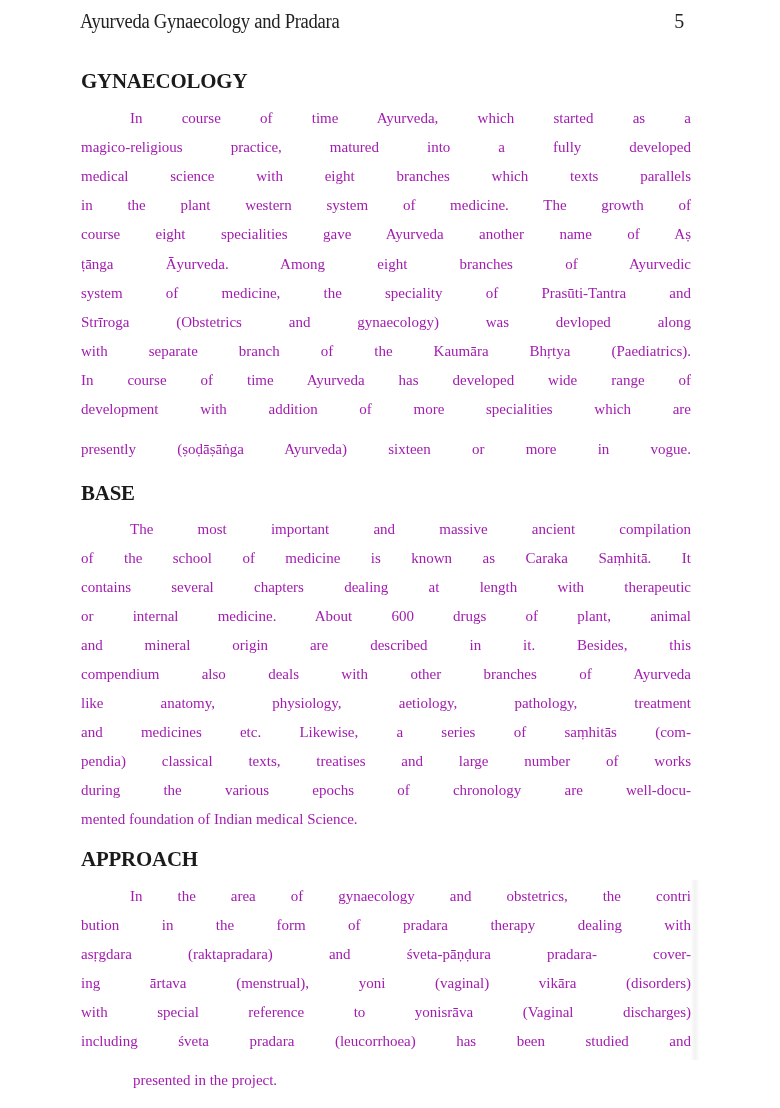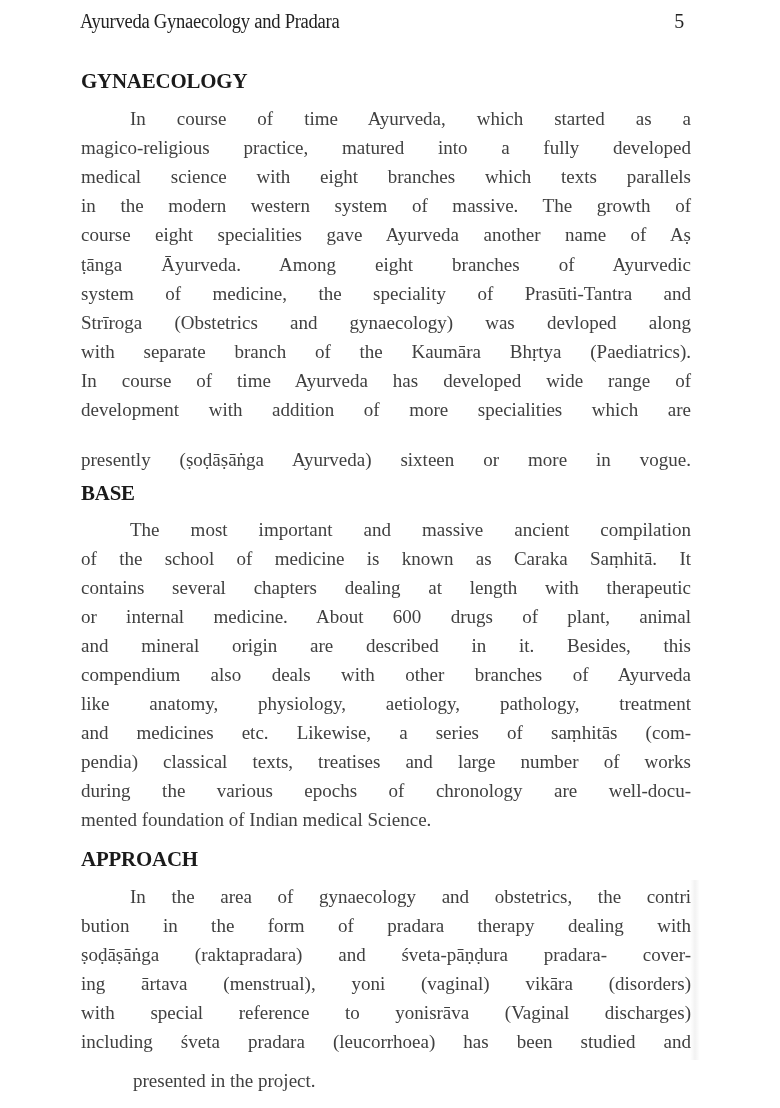--- a/index.html
+++ b/index.html
@@ -53,27 +53,27 @@
       color: #1a1a1a;
       letter-spacing: -0.2px;
       white-space: nowrap;
       transform: scaleX(0.95);
       transform-origin: left center;
     }
     .line {
       position: absolute;
       left: 81px;
       width: 610px;
-      font-size: 19px;
+      font-size: 15px;
       line-height: 29px;
       height: 29px;
       white-space: nowrap;
       text-align: justify;
       text-align-last: justify;
-      color: #404040;
+      color: #a21caf;
     }
     .line.indent {
       left: 130px;
       width: 561px;
     }
     .line.last {
       text-align-last: left;
     }
     .line.tail {
       left: 133px;
@@ -96,46 +96,46 @@
 
   <div class="header">
     <span class="running-title">Ayurveda Gynaecology and Pradara</span>
     <span class="page-number">5</span>
   </div>
 
   <div class="heading" style="top:68px;">GYNAECOLOGY</div>
   <div class="line indent" style="top:104px;">In course of time Ayurveda, which started as a</div>
   <div class="line" style="top:133px;">magico-religious practice, matured into a fully developed</div>
   <div class="line" style="top:162px;">medical science with eight branches which texts parallels</div>
-  <div class="line" style="top:191px;">in the modern western system of massive. The growth of</div>
+  <div class="line" style="top:191px;">in the plant western system of medicine. The growth of</div>
   <div class="line" style="top:220px;">course eight specialities gave Ayurveda another name of Aṣ</div>
   <div class="line" style="top:250px;">ṭānga Āyurveda. Among eight branches of Ayurvedic</div>
   <div class="line" style="top:279px;">system of medicine, the speciality of Prasūti-Tantra and</div>
   <div class="line" style="top:308px;">Strīroga (Obstetrics and gynaecology) was devloped along</div>
   <div class="line" style="top:337px;">with separate branch of the Kaumāra Bhṛtya (Paediatrics).</div>
   <div class="line" style="top:366px;">In course of time Ayurveda has developed wide range of</div>
   <div class="line" style="top:395px;">development with addition of more specialities which are</div>
-  <div class="line" style="top:445px;">presently (ṣoḍāṣāṅga Ayurveda) sixteen or more in vogue.</div>
+  <div class="line" style="top:435px;">presently (ṣoḍāṣāṅga Ayurveda) sixteen or more in vogue.</div>
 
   <div class="heading" style="top:480px;">BASE</div>
   <div class="line indent" style="top:515px;">The most important and massive ancient compilation</div>
   <div class="line" style="top:544px;">of the school of medicine is known as Caraka Saṃhitā. It</div>
   <div class="line" style="top:573px;">contains several chapters dealing at length with therapeutic</div>
   <div class="line" style="top:602px;">or internal medicine. About 600 drugs of plant, animal</div>
   <div class="line" style="top:631px;">and mineral origin are described in it. Besides, this</div>
   <div class="line" style="top:660px;">compendium also deals with other branches of Ayurveda</div>
   <div class="line" style="top:689px;">like anatomy, physiology, aetiology, pathology, treatment</div>
   <div class="line" style="top:718px;">and medicines etc. Likewise, a series of saṃhitās (com-</div>
   <div class="line" style="top:747px;">pendia) classical texts, treatises and large number of works</div>
   <div class="line" style="top:776px;">during the various epochs of chronology are well-docu-</div>
   <div class="line last" style="top:805px;">mented foundation of Indian medical Science.</div>
 
   <div class="heading" style="top:846px;">APPROACH</div>
   <div class="line indent" style="top:882px;">In the area of gynaecology and obstetrics, the contri</div>
   <div class="line" style="top:911px;">bution in the form of pradara therapy dealing with</div>
-  <div class="line" style="top:940px;">ṣoḍāṣāṅga (raktapradara) and śveta-pāṇḍura pradara- cover-</div>
+  <div class="line" style="top:940px;">asṛgdara (raktapradara) and śveta-pāṇḍura pradara- cover-</div>
   <div class="line" style="top:969px;">ing ārtava (menstrual), yoni (vaginal) vikāra (disorders)</div>
   <div class="line" style="top:998px;">with special reference to yonisrāva (Vaginal discharges)</div>
   <div class="line" style="top:1027px;">including śveta pradara (leucorrhoea) has been studied and</div>
   <div class="line tail" style="top:1066px;">presented in the project.</div>
 
   <div class="shade"></div>
 </div>
 
 </body></html>

